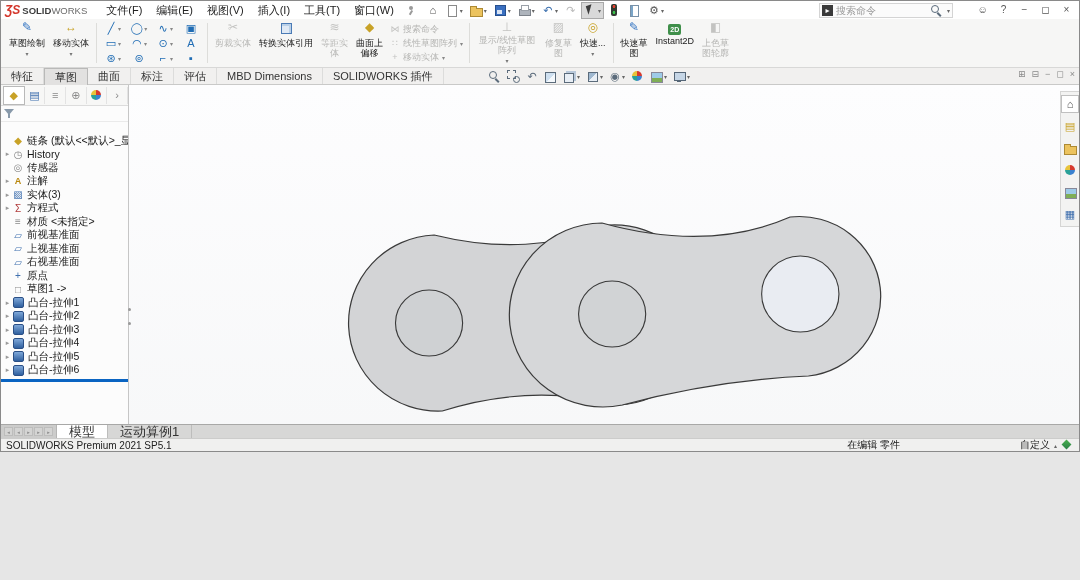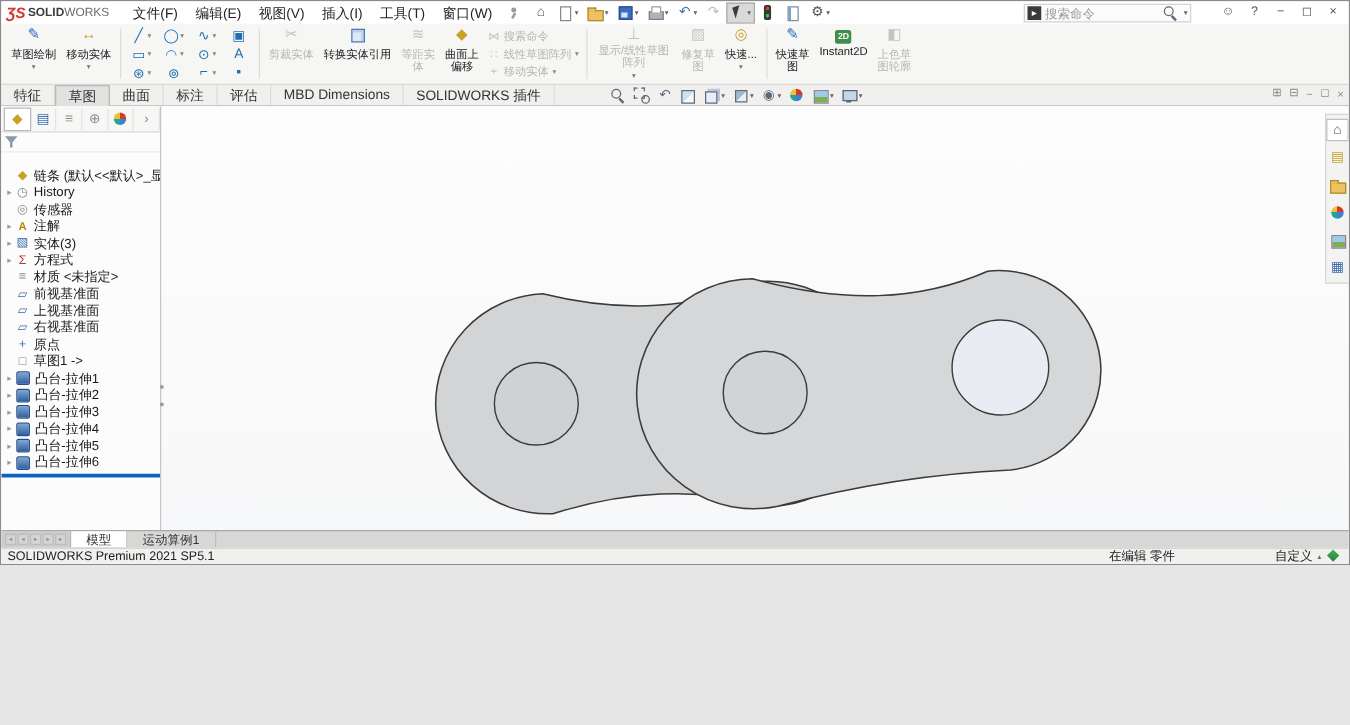--- a/index.html
+++ b/index.html
@@ -115,25 +115,25 @@
   .viewport{position:absolute;left:128px;top:0;right:0;height:469px}
   .viewport svg{position:absolute;left:0;top:0;width:100%;height:100%}
   .viewlabel{position:absolute;left:14px;bottom:3px;font-size:16px;color:#222}
   .taskpane{position:absolute;right:0;top:6px;width:19px;display:flex;flex-direction:column;align-items:center;background:#f3f3f2;border:1px solid #d5d5d4;border-right:none;padding:3px 0;gap:4px;box-sizing:border-box}
   .tp-icon{width:16px;height:16px;display:flex;align-items:center;justify-content:center;border:1px solid transparent;cursor:default}
   .tp-icon.active{background:#ffffff;border-color:#c0c0c0}
   
   .bottomtabs{position:absolute;left:0;right:0;bottom:13px;height:14px;background:#d7d7d6;border-top:1px solid #a8a8a7;display:flex;align-items:stretch;box-sizing:border-box}
   .bt-navwrap{display:flex;align-items:center;gap:1px;padding:0 3px;background:#cccccb;border-right:1px solid #b5b5b4}
   .bt-nav{width:9px;height:9px;background:#d4d4d3;border:1px solid #bdbdbc;font-size:5px;color:#8a8a8a;display:flex;align-items:center;justify-content:center;box-sizing:border-box}
-  .bt-tab{padding:0 12px;display:flex;align-items:center;font-size:10px;color:#333;border-right:1px solid #bdbdbc;cursor:default}
+  .bt-tab{padding:0 12px;display:flex;align-items:center;font-size:13px;color:#333;border-right:1px solid #bdbdbc;cursor:default}
   .bt-tab.active{background:#ffffff}
   .statusbar{position:absolute;left:0;right:0;bottom:0;height:13px;background:#f0f0ef;border-top:1px solid #cccccb;display:flex;align-items:center;font-size:10px;color:#222;padding:0 5px;box-sizing:border-box}
   .sb-right{margin-left:auto;display:flex;align-items:center;gap:4px}
-  .sb-mode{margin-right:76px}
+  .sb-mode{margin-right:116px}
   .sb-arrow{font-size:6px;color:#666}
 </style>
 </head>
 <body>
 
 <div id="app">
 
   <div class="titlebar">
     <div class="logo">
       <span class="lmark">ƷS</span>

